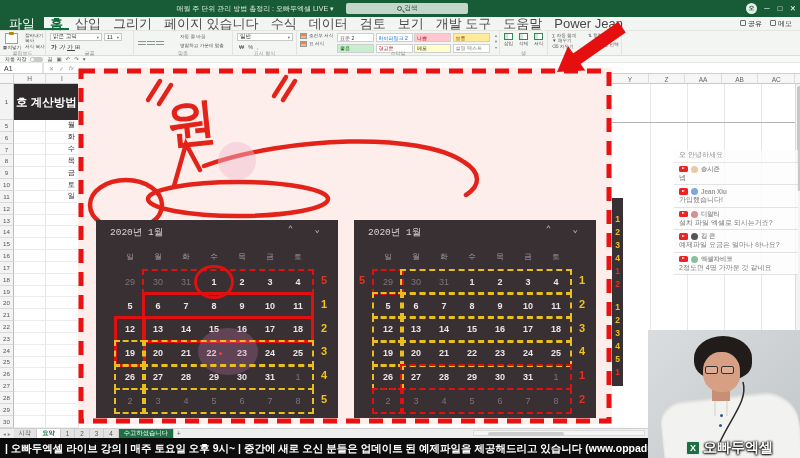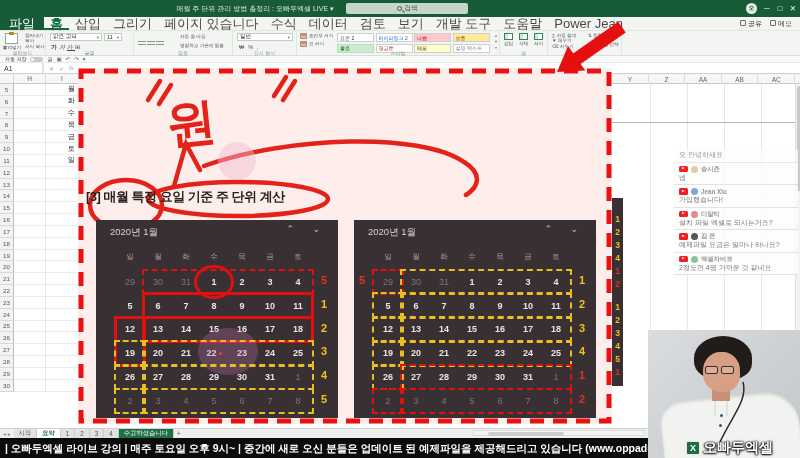--- a/index.html
+++ b/index.html
@@ -99,21 +99,21 @@
   .sy{color:#f0c21c;} .sr{color:#e23222;}
 
   
   .overlay{left:78px;top:68px;width:534px;height:356px;background:#fdeeec;z-index:3;}
   .osvg{position:absolute;left:0;top:0;}
   .won{position:absolute;left:88px;top:30px;font-size:50px;font-weight:bold;color:#e3231a;
        transform:rotate(-6deg);line-height:1;}
   .pblob{position:absolute;left:140px;top:74px;width:38px;height:38px;border-radius:50%;background:rgba(242,185,205,.45);}
   .otitle{position:absolute;font-size:13px;font-weight:bold;color:#27201f;white-space:nowrap;letter-spacing:-0.5px;}
   .cal{position:absolute;width:242px;height:198px;background:#393034;}
-  .calhead{position:absolute;left:0;top:4px;width:100%;height:14px;}
+  .calhead{position:absolute;left:0;top:4px;width:100%;height:14px;font-family:Liberation Mono, monospace;}
   .calmonth{position:absolute;left:14px;top:2px;font-size:9.5px;color:#d8d2d4;}
   .calnav{position:absolute;right:10px;top:0;font-size:9px;color:#cfc9cb;letter-spacing:8px;}
   .calwd{position:absolute;left:20px;top:32px;width:196px;display:flex;}
   .wdcell{width:28px;text-align:center;font-size:7.5px;color:#a89fa2;}
   .daycell{position:absolute;width:28px;height:23.8px;display:flex;align-items:center;justify-content:center;
            font-size:9px;font-weight:bold;color:#eae5e6;}
   .daycell.out{color:#7d7478;font-weight:normal;}
   .tdot{width:3px;height:3px;background:#e23222;border-radius:50%;margin-left:2px;}
   .weeknum{position:absolute;width:20px;text-align:center;font-size:11px;font-weight:bold;}
   .wy{color:#f0c21c;} .wr{color:#e23222;}
@@ -337,20 +337,24 @@
   </div>
   <div class="abs cheadsR" id="colsR">
       <div class="chdR">Y</div>
       <div class="chdR">Z</div>
       <div class="chdR">AA</div>
       <div class="chdR">AB</div>
       <div class="chdR">AC</div>
     </div>
 
   <div class="abs lgrid" id="lgrid">
+      <div class="lrow" style="height: 36px;">
+        <div class="gut">1</div>
+        <div class="hdrcell">호 계산방법</div>
+      </div>
       <div class="lrow" style="height: 11.83px;">
         <div class="gut">5</div>
         <div class="cellH"></div>
         <div class="cellI">월</div>
       </div>
       <div class="lrow" style="height: 11.83px;">
         <div class="gut">6</div>
         <div class="cellH"></div>
         <div class="cellI">화</div>
       </div>
@@ -508,21 +512,20 @@
         <path d="M70,32 L82,13 M81,36 L93,17"></path>
         <path d="M196,28 L208,9 M205,32 L217,13"></path>
         <ellipse cx="48" cy="137" rx="36" ry="25"></ellipse>
         <ellipse cx="160" cy="131" rx="90" ry="17"></ellipse>
         <path d="M96,118 L108,76 L122,102"></path>
         <path d="M126,98 C210,68 342,64 386,94 C404,105 402,118 388,127"></path>
       </g>
     </svg>
     <div class="pblob"></div>
     <div class="won">원</div>
-    <div class="otitle" style="left:8px;top:120px;">[3] 매월 특정 요일 기준 주 단위 계산</div>
     <div class="cal" style="left:18px;top:152px;" id="calL">
         <div class="calhead">
           <div class="calmonth">2020년 1월</div>
           <div class="calnav">⌃ ⌄</div>
         </div>
         <div class="calwd">
           <div class="wdcell">일</div>
           <div class="wdcell">월</div>
           <div class="wdcell">화</div>
           <div class="wdcell">수</div>

